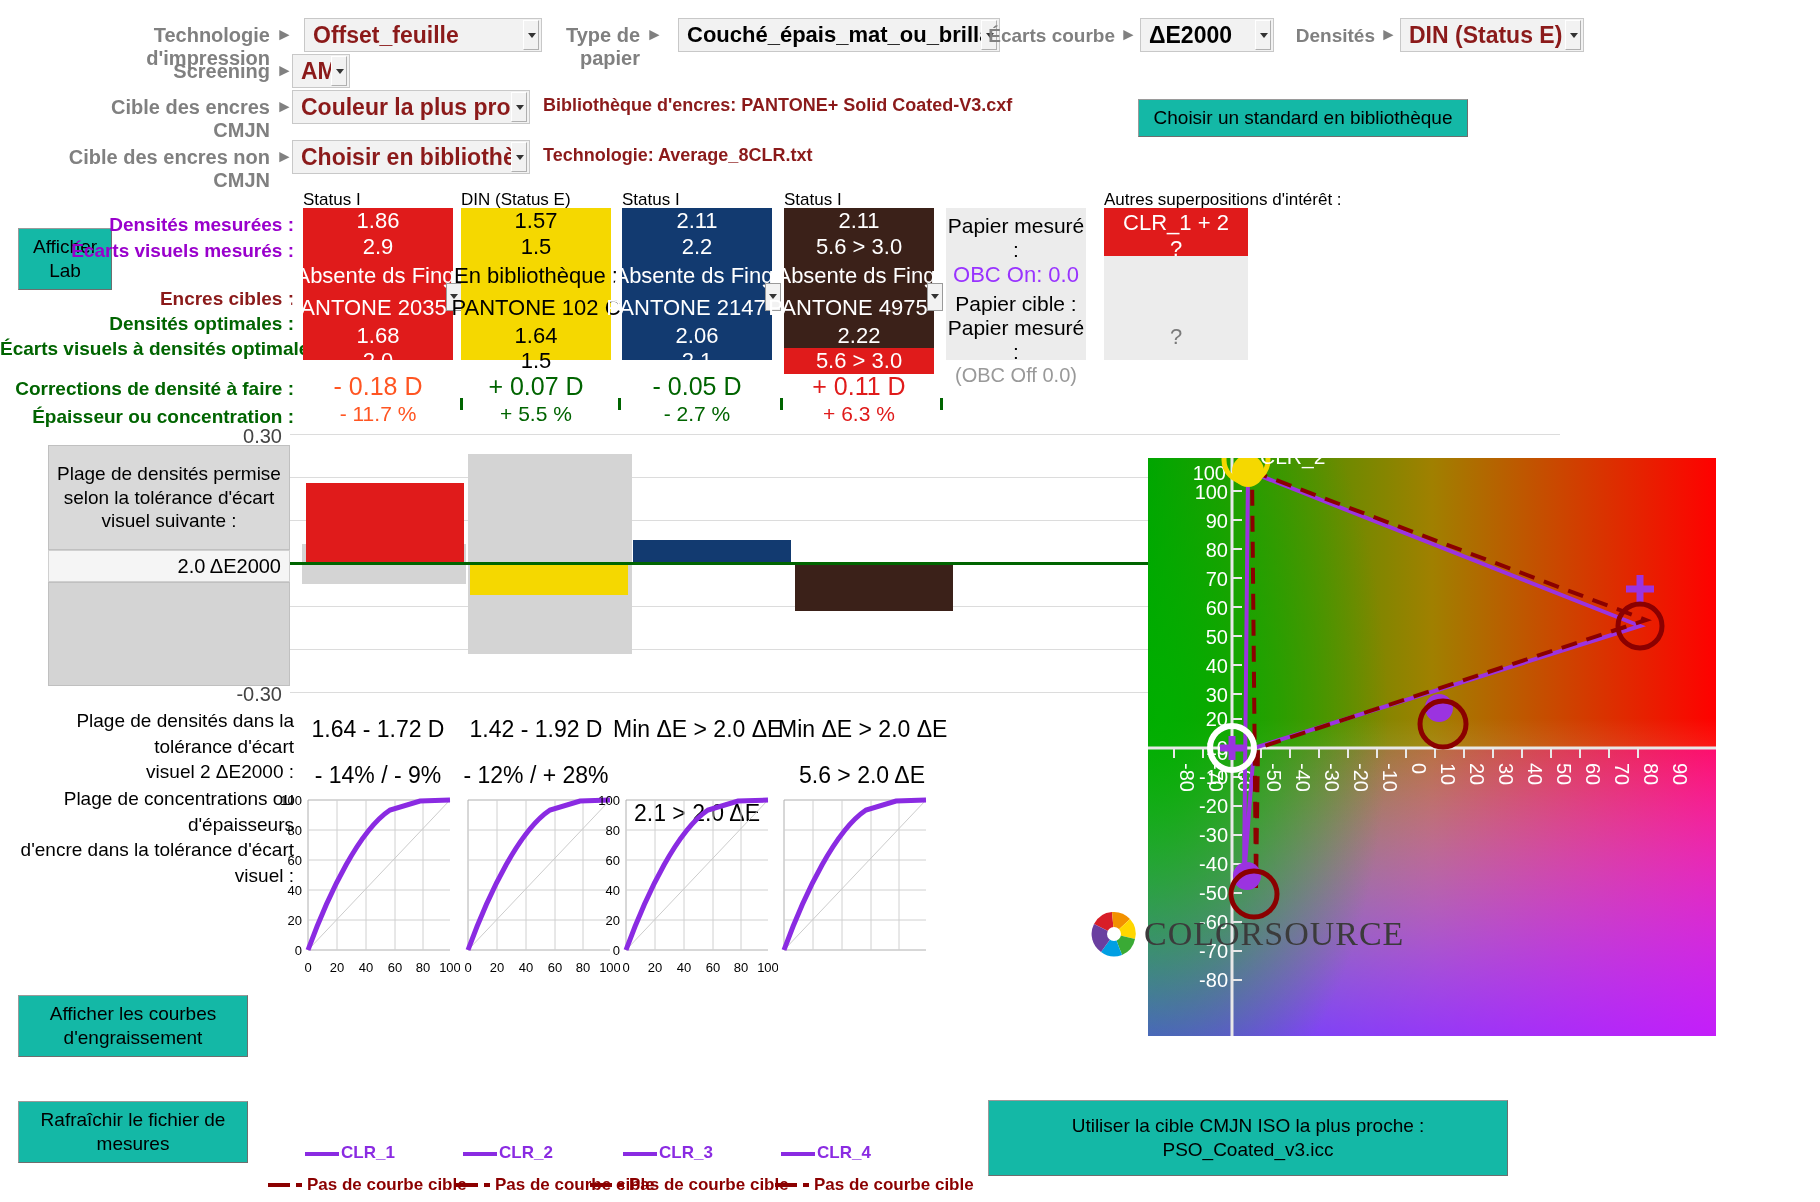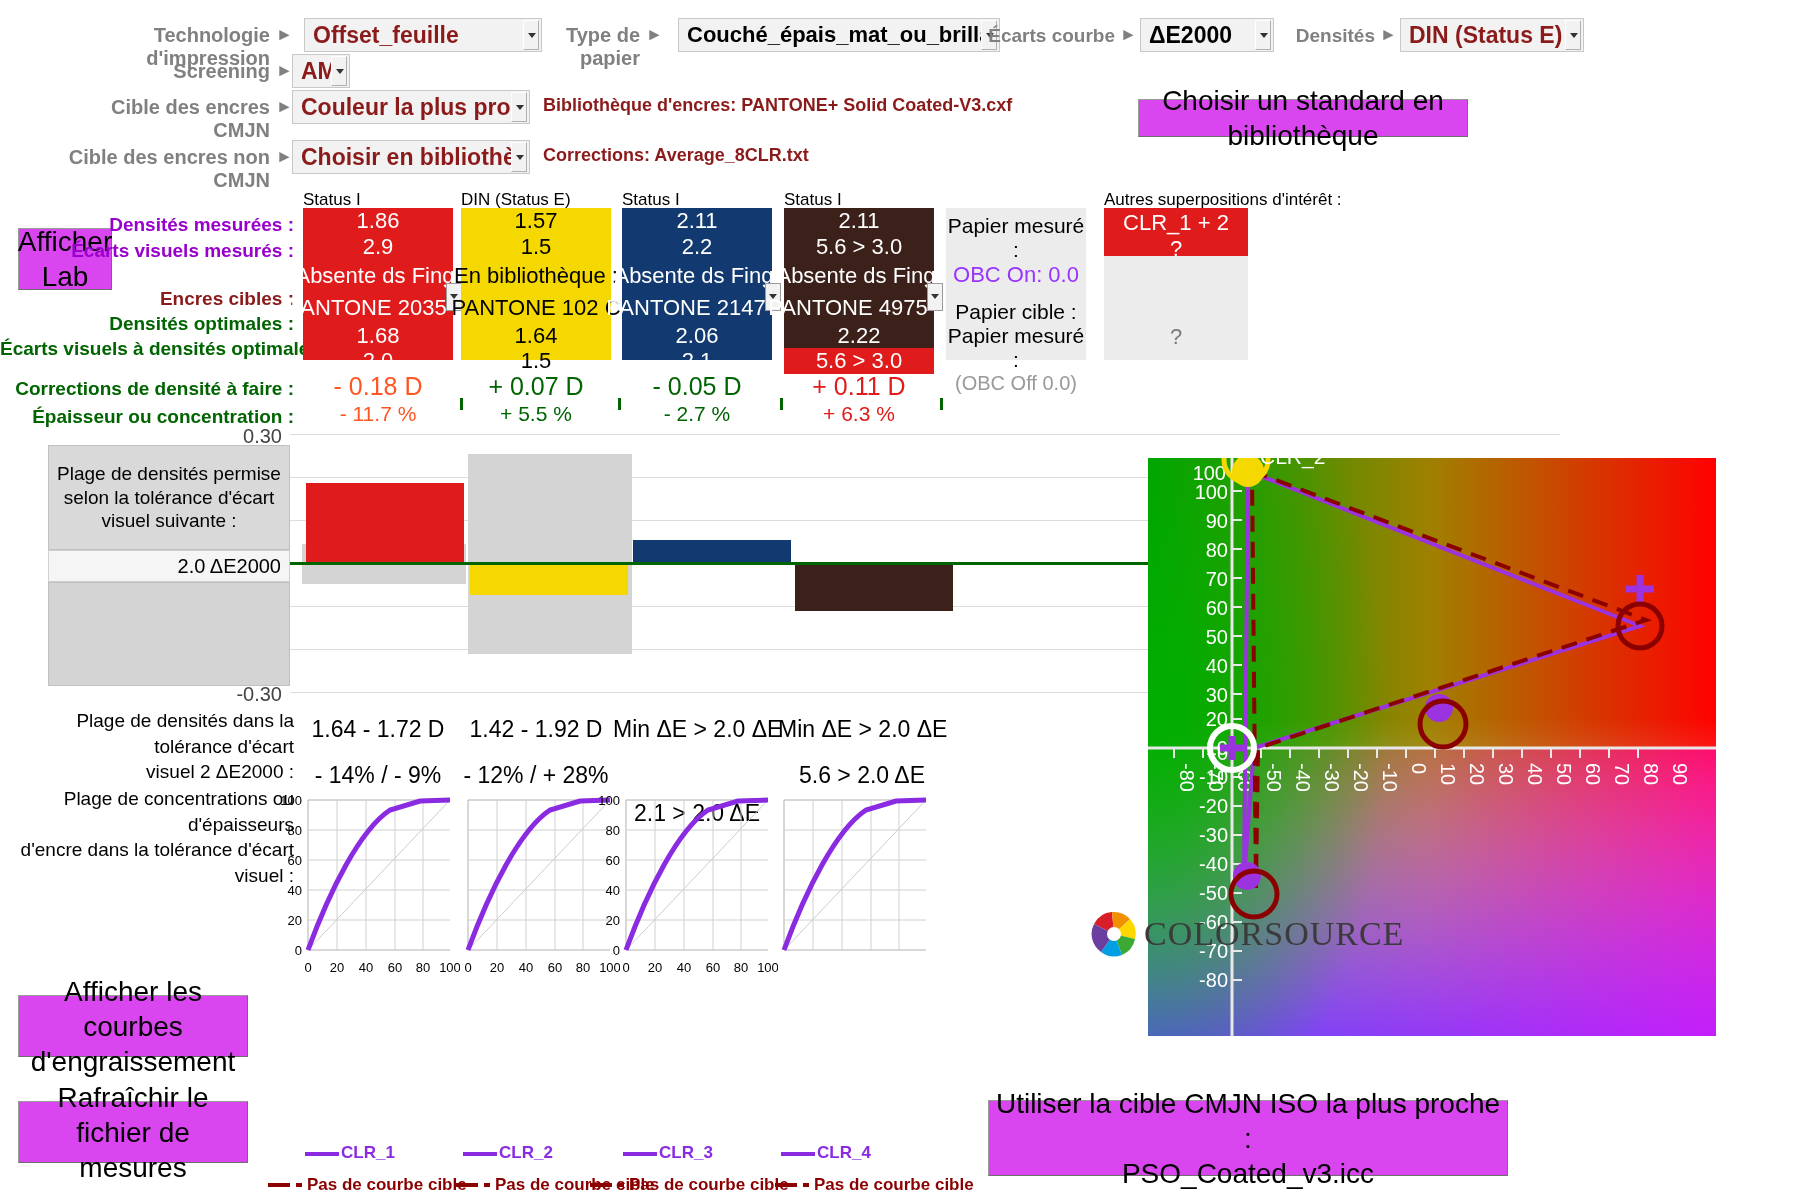--- a/index.html
+++ b/index.html
@@ -33,25 +33,25 @@
     flex:0 0 16px; position:relative;
   }
   .combo .arw:after {
     content:""; position:absolute; left:4px; top:12px;
     border-left:4px solid transparent; border-right:4px solid transparent;
     border-top:5px solid #333;
   }
 
   
   .btn {
-    background:#d946ef;
+    background:#14b8a6;
     border:1px solid #9a9a9a;
     border-right-color:#6e6e6e; border-bottom-color:#6e6e6e;
     display:flex; align-items:center; justify-content:center; text-align:center;
-    font-size:28px; color:#000; line-height:1.25;
+    font-size:19px; color:#000; line-height:1.25;
   }
 
   
   .info-red { color:#8B1A1A; font-weight:bold; font-size:18px; }
 
   
   .col-head { font-size:17px; color:#000; }
   .ink-cell {
     display:flex; align-items:center; justify-content:center;
     font-size:22px; text-align:center; white-space:nowrap;
@@ -175,21 +175,21 @@
 
 <div class="abs lbl-grey" style="left:40px; top:146px; width:230px;">
   <span>Cible des encres non CMJN</span>
 </div>
 <span class="abs arrow" style="left:276px; top:147px;">►</span>
 <div class="abs combo" style="left:292px; top:140px; width:238px;">
   <span class="val">Choisir en bibliothèque (</span>
   <span class="arw"></span>
 </div>
 <div class="abs info-red" style="left:543px; top:145px;">
-  <span>Corrections: Average_8CLR.txt</span>
+  <span>Technologie: Average_8CLR.txt</span>
 </div>
 
 <div class="abs btn" style="left:18px; top:228px; width:94px; height:62px; flex-direction:column;">
   <span>Afficher</span>
   <span>Lab</span>
 </div>
 
 <div class="abs rowlab rl-purple" style="left:0px; top:214px; width:294px;">
   <span>Densités mesurées :</span>
 </div>
@@ -265,21 +265,21 @@
   <div class="ink-cell" style="height:24px;color:#fff;">2.22</div>
   <div class="ink-cell" style="height:26px;color:#fff;background:#e01b1b;">5.6 &gt; 3.0</div>
 </div>
 <div class="abs" style="left:927px;top:283px;width:16px;height:28px;background:#f2f2f2;border:1px solid #9a9a9a;">
   <span class="abs" style="left:3px;top:10px;border-left:4px solid transparent;border-right:4px solid transparent;border-top:5px solid #333;"></span>
 </div>
 
 <div class="abs paper-box" style="left:946px;top:208px;width:140px;height:152px;">
   <div class="paper-line" style="margin-top:6px;">Papier mesuré :</div>
   <div class="paper-obc-on">OBC On: 0.0</div>
-  <div class="paper-line" style="margin-top:12px;">Papier cible :</div>
+  <div class="paper-line" style="margin-top:4px;">Papier cible :</div>
   <div class="paper-line">Papier mesuré :</div>
   <div class="paper-obc-off">(OBC Off 0.0)</div>
 </div>
 
 <div class="abs supp-head" style="left:1104px;top:190px;">
   <span>Autres superpositions d'intérêt :</span>
 </div>
 <div class="abs supp-red" style="left:1104px;top:208px;width:144px;height:48px;">
   <div class="supp-line" style="padding-top:2px;">CLR_1 + 2</div>
   <div class="supp-line">?</div>

